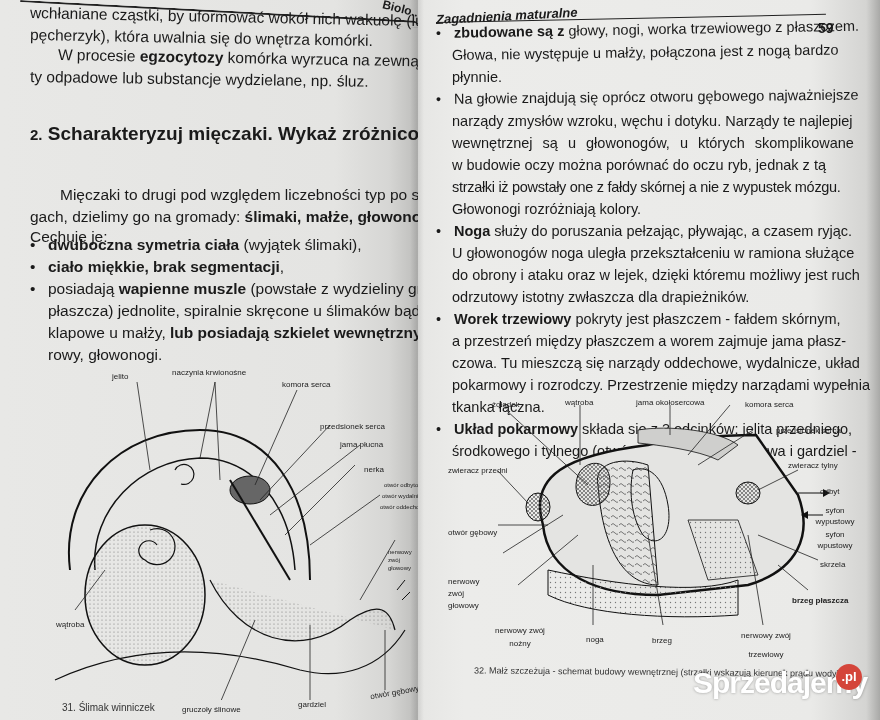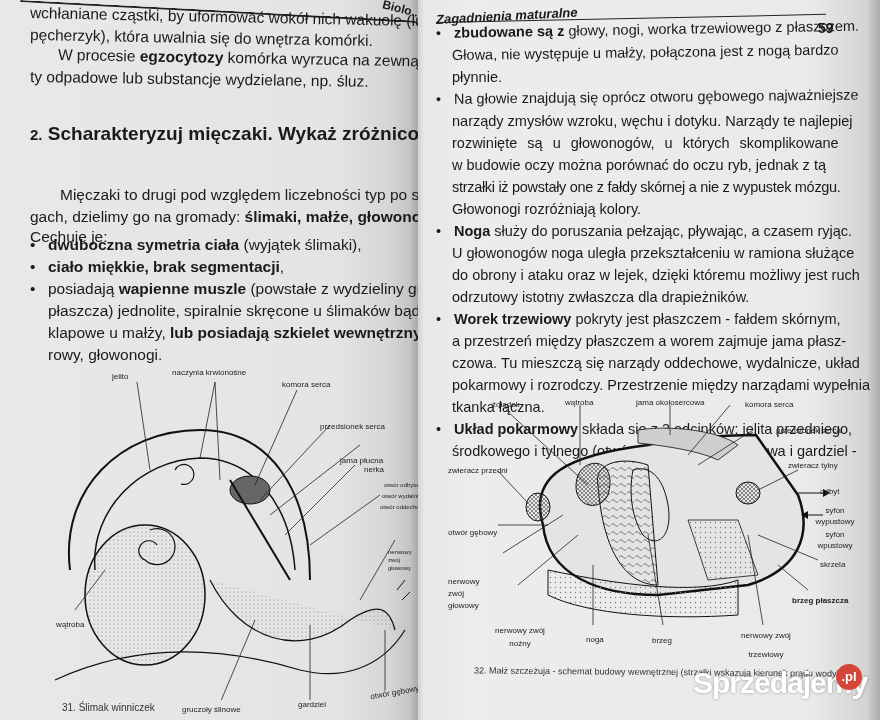--- a/index.html
+++ b/index.html
@@ -86,21 +86,21 @@
     <line x1="75" y1="240" x2="105" y2="200" stroke="#222" stroke-width="0.8"></line>
     <line x1="215" y1="345" x2="255" y2="250" stroke="#222" stroke-width="0.8"></line>
     <line x1="310" y1="335" x2="310" y2="255" stroke="#222" stroke-width="0.8"></line>
     <line x1="385" y1="320" x2="385" y2="260" stroke="#222" stroke-width="0.8"></line>
   </svg>
   <div class="fig-label" style="left:112px;top:372px;">jelito</div>
   <div class="fig-label" style="left:172px;top:368px;">naczynia krwionośne</div>
   <div class="fig-label" style="left:282px;top:380px;">komora serca</div>
   <div class="fig-label" style="left:320px;top:422px;">przedsionek serca</div>
   <div class="fig-label" style="left:364px;top:442px;margin-top:23px;">nerka</div>
-  <div class="fig-label" style="left:340px;top:456px;">jama płucna</div>
+  <div class="fig-label" style="left:340px;top:440px;">jama płucna</div>
   <div class="fig-label" style="left:384px;top:482px;font-size:6px;">otwór odbytowy</div>
   <div class="fig-label" style="left:382px;top:493px;font-size:6px;">otwór wydalniczy</div>
   <div class="fig-label" style="left:380px;top:504px;font-size:6px;">otwór oddechowy</div>
   <div class="fig-label" style="left:388px;top:548px;font-size:6px;width:30px;white-space:normal;line-height:8px;">nerwowy zwój głowowy</div>
   <div class="fig-label" style="left:56px;top:620px;">wątroba</div>
   <div class="fig-label" style="left:182px;top:705px;">gruczoły ślinowe</div>
   <div class="fig-label" style="left:298px;top:700px;">gardziel</div>
   <div class="fig-label" style="left:370px;top:688px;transform:rotate(-10deg);">otwór gębowy</div>
   <div class="fig-caption" style="left:62px;top:702px;">31. Ślimak winniczek</div>
 </div>
@@ -110,21 +110,21 @@
 
 <div class="r-header-title">Zagadnienia maturalne</div>
 <div class="r-page-num">59</div>
 <div class="r-header-line"></div>
 
 <div class="rtext" style="top:22px;transform:rotate(-1deg);transform-origin:left;"><span class="bullet">•</span><span class="b">zbudowane są z</span><span> głowy, nogi, worka trzewiowego z płaszczem.</span></div>
 <div class="rtext" style="left:452px;top:44px;transform:rotate(-0.8deg);transform-origin:left;">Głowa, nie występuje u małży, połączona jest z nogą bardzo</div>
 <div class="rtext" style="left:452px;top:66px;">płynnie.</div>
 <div class="rtext" style="top:88px;transform:rotate(-0.6deg);transform-origin:left;"><span class="bullet">•</span><span>Na głowie znajdują się oprócz otworu gębowego najważniejsze</span></div>
 <div class="rtext" style="left:452px;top:110px;">narządy zmysłów wzroku, węchu i dotyku. Narządy te najlepiej</div>
-<div class="rtext" style="left:452px;top:132px;word-spacing:6px;">rozwinięte są u głowonogów, u których skomplikowane</div>
+<div class="rtext" style="left:452px;top:132px;word-spacing:6px;">wewnętrznej są u głowonogów, u których skomplikowane</div>
 <div class="rtext" style="left:452px;top:154px;">w budowie oczy można porównać do oczu ryb, jednak z tą</div>
 <div class="rtext" style="left:452px;top:176px;letter-spacing:-0.3px;">strzałki iż powstały one z fałdy skórnej a nie z wypustek mózgu.</div>
 <div class="rtext" style="left:452px;top:198px;">Głowonogi rozróżniają kolory.</div>
 <div class="rtext" style="top:220px;"><span class="bullet">•</span><span class="b">Noga</span><span> służy do poruszania pełzając, pływając, a czasem ryjąc.</span></div>
 <div class="rtext" style="left:452px;top:242px;">U głowonogów noga uległa przekształceniu w ramiona służące</div>
 <div class="rtext" style="left:452px;top:264px;">do obrony i ataku oraz w lejek, dzięki któremu możliwy jest ruch</div>
 <div class="rtext" style="left:452px;top:286px;">odrzutowy istotny zwłaszcza dla drapieżników.</div>
 <div class="rtext" style="top:308px;"><span class="bullet">•</span><span class="b">Worek trzewiowy</span><span> pokryty jest płaszczem - fałdem skórnym,</span></div>
 <div class="rtext" style="left:452px;top:330px;">a przestrzeń między płaszczem a worem zajmuje jama płasz-</div>
 <div class="rtext" style="left:452px;top:352px;">czowa. Tu mieszczą się narządy oddechowe, wydalnicze, układ</div>

